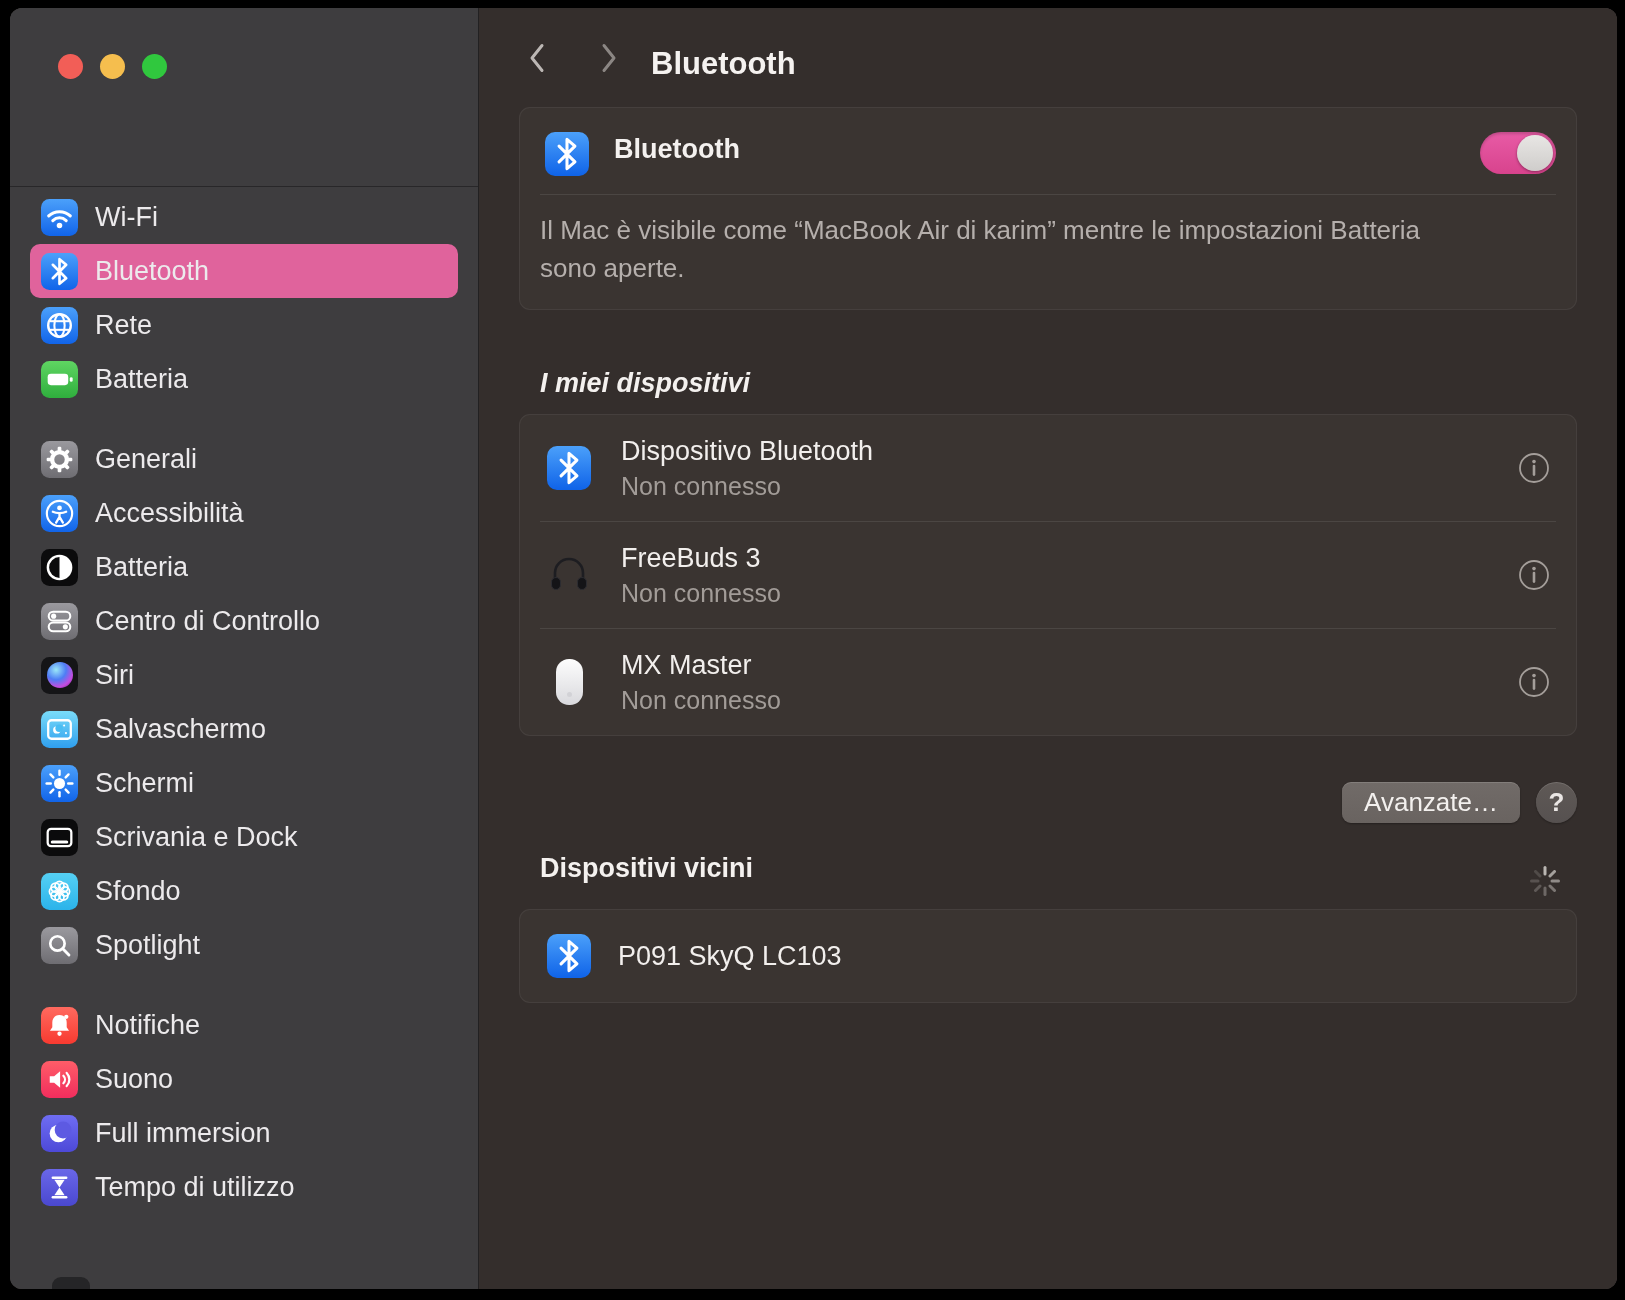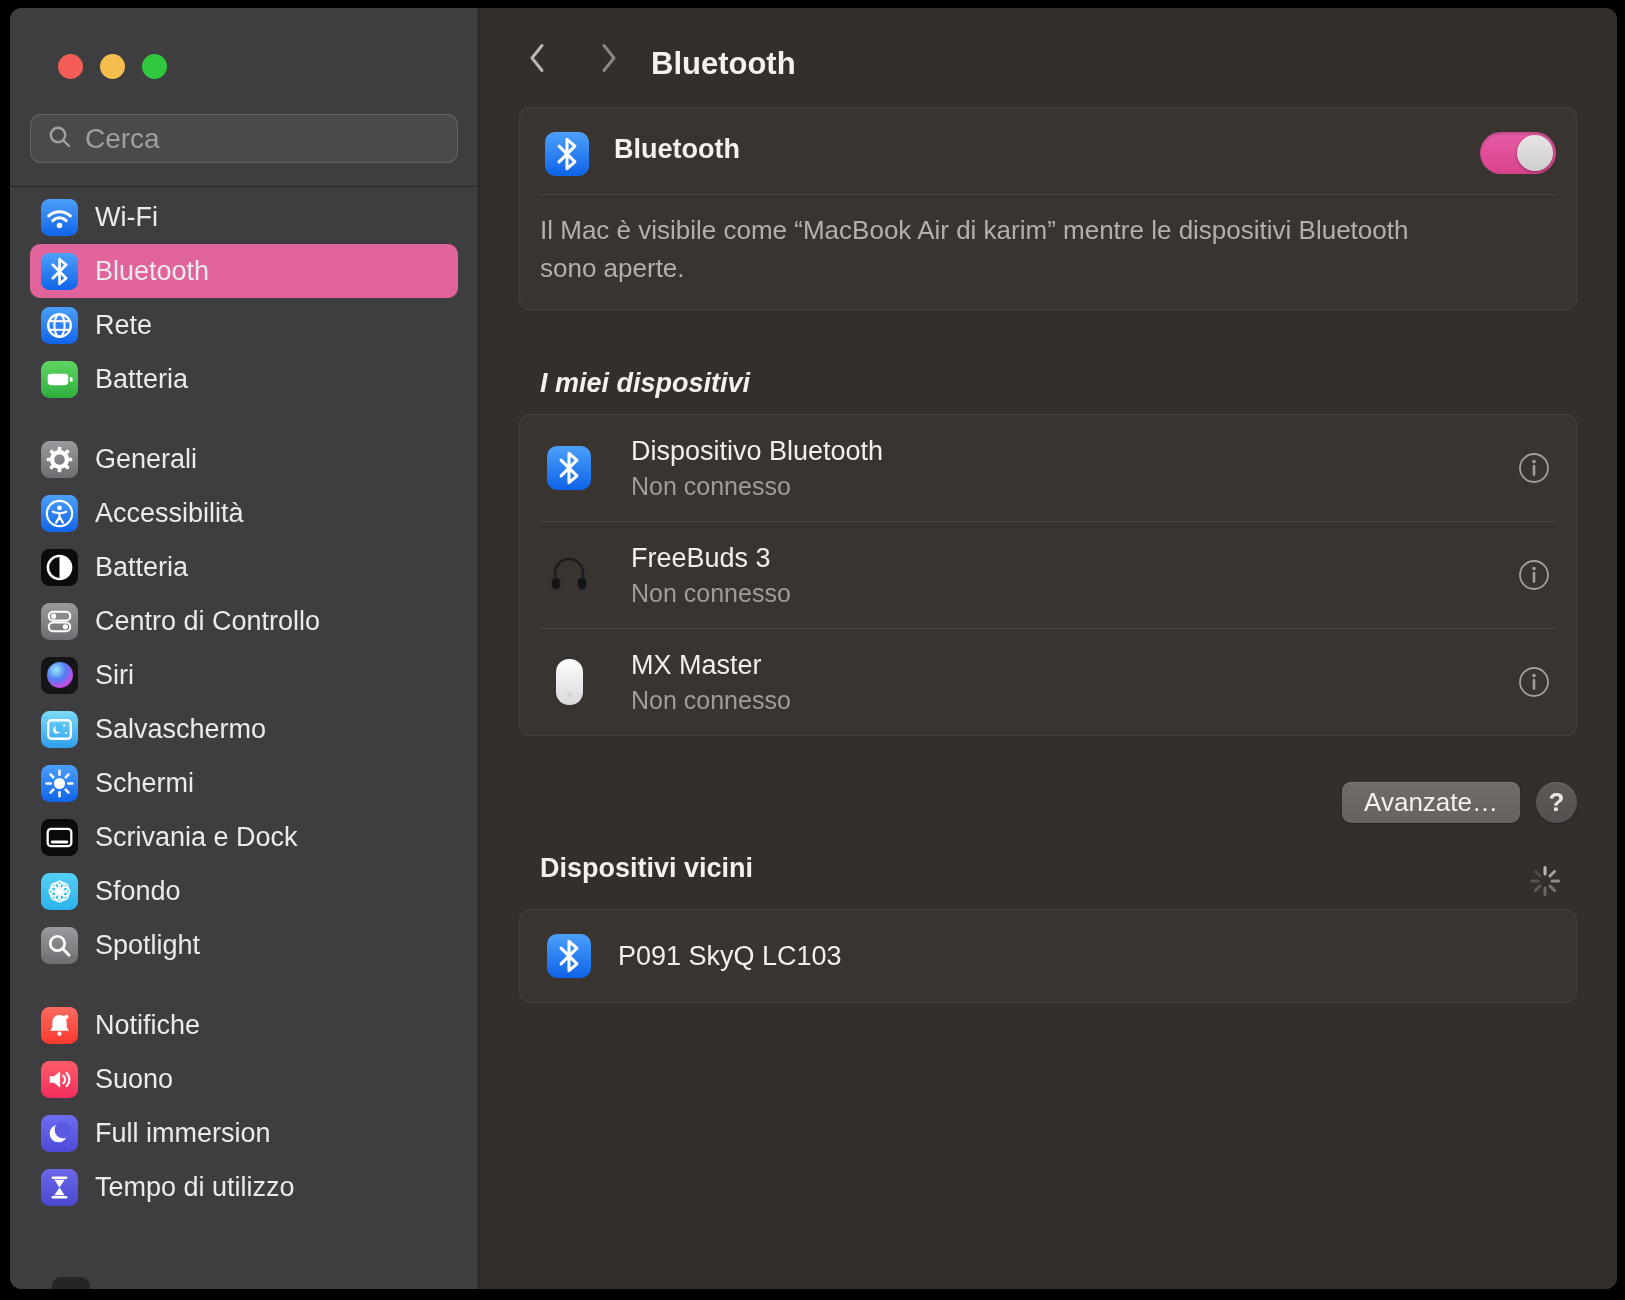--- a/index.html
+++ b/index.html
@@ -67,21 +67,21 @@
   .desc { font-size:26px; line-height:36px; color:#a9a29e; max-width:770px; margin-top:8px; }
   .desc a { color:#4197f5; text-decoration:none; }
   .toggle { position:absolute; right:20px; top:24px; width:76px; height:42px; border-radius:21px;
     background:linear-gradient(180deg,#e85ba6,#d8438d); box-shadow:inset 0 2px 3px rgba(0,0,0,.18); }
   .knob { position:absolute; top:3px; right:3px; width:36px; height:36px; border-radius:50%;
     background:linear-gradient(180deg,#e8e6e4,#cfcdcb); box-shadow:0 1px 3px rgba(0,0,0,.4); }
   .note { font-size:26px; line-height:38px; color:#b5afac; padding:16px 20px 22px 20px; max-width:940px; }
   .section-title { font-size:27px; font-weight:700; color:#f4f1ef; }
   .sect1 { margin-top:58px; margin-left:21px;font-style:italic; }
   .devices { margin-top:15px; }
-  .dev-row { display:flex; align-items:center; height:106px; padding:0 20px 0 25px; gap:38px; }
+  .dev-row { display:flex; align-items:center; height:106px; padding:0 20px 0 25px; gap:28px; }
   .dev-glyph { width:48px; flex:none; display:flex; align-items:center; justify-content:center; }
   .dev-texts { display:flex; flex-direction:column; gap:5px; }
   .dev-name { font-size:27px; color:#f2efed; }
   .dev-status { font-size:25px; color:#a29c98; }
   .info-btn { margin-left:auto; width:44px; height:44px; background:none; border:none; flex:none; }
   .mouse-shape { width:27px; height:46px; border-radius:13px;
     background:linear-gradient(180deg,#fdfdfd,#d9d9dd); position:relative; }
   .mouse-shape::after { content:""; position:absolute; left:50%; bottom:8px; width:5px; height:5px;
     margin-left:-2.5px; border-radius:50%; background:#d2d2d6; }
   .actions { display:flex; justify-content:flex-end; align-items:center; gap:16px; margin-top:46px; }
@@ -102,29 +102,20 @@
 
 <div class="window">
 
   <aside class="sidebar">
     <div class="traffic">
       <span class="tl red"></span>
       <span class="tl yellow"></span>
       <span class="tl green"></span>
     </div>
 
-    <div class="searchbox">
-      <span>
-        <svg width="30" height="30" viewBox="0 0 30 30">
-            <circle cx="13" cy="13" r="7.2" fill="none" stroke="#a19fa2" stroke-width="2.4"></circle>
-            <line x1="18.3" y1="18.3" x2="24" y2="24" stroke="#a19fa2" stroke-width="2.4" stroke-linecap="round"></line>
-          </svg>
-      </span>
-      <input placeholder="Cerca" style="">
-    </div>
     <div class="sidebar-divider"></div>
 
     <nav class="nav">
 
       <div class="nav-row">
         <span class="ic ic-blue">
           <svg viewBox="0 0 36 36">
               <path d="M7.5 16.5 C13 11 23 11 28.5 16.5" fill="none" stroke="#fff" stroke-width="3" stroke-linecap="round"></path>
               <path d="M11.5 21 C15.3 17.4 20.7 17.4 24.5 21" fill="none" stroke="#fff" stroke-width="3" stroke-linecap="round"></path>
               <circle cx="18" cy="25.8" r="2.7" fill="#fff"></circle>
@@ -357,21 +348,21 @@
             </svg>
         </span>
         <div class="texts">
           <div class="c-title">Bluetooth</div>
         </div>
         <div class="toggle">
             <span class="knob"></span>
           </div>
       </div>
       <div class="card-divider"></div>
-      <p class="note">Il Mac è visibile come “MacBook Air di karim” mentre le dispositivi Bluetooth sono aperte.</p>
+      <p class="note">Il Mac è visibile come “MacBook Air di karim” mentre le impostazioni Batteria sono aperte.</p>
     </section>
 
     <h2 class="section-title sect1">I miei dispositivi</h2>
     <section class="card devices">
       <div class="dev-row">
         <span class="dev-glyph">
           <span class="bt-app-icon">
               <svg viewBox="0 0 36 36">
                 <path d="M11.5 11.5 L24.5 24.5 L18 30 L18 6 L24.5 11.5 L11.5 24.5" fill="none" stroke="#fff" stroke-width="2.5" stroke-linecap="round" stroke-linejoin="round"></path>
               </svg>

